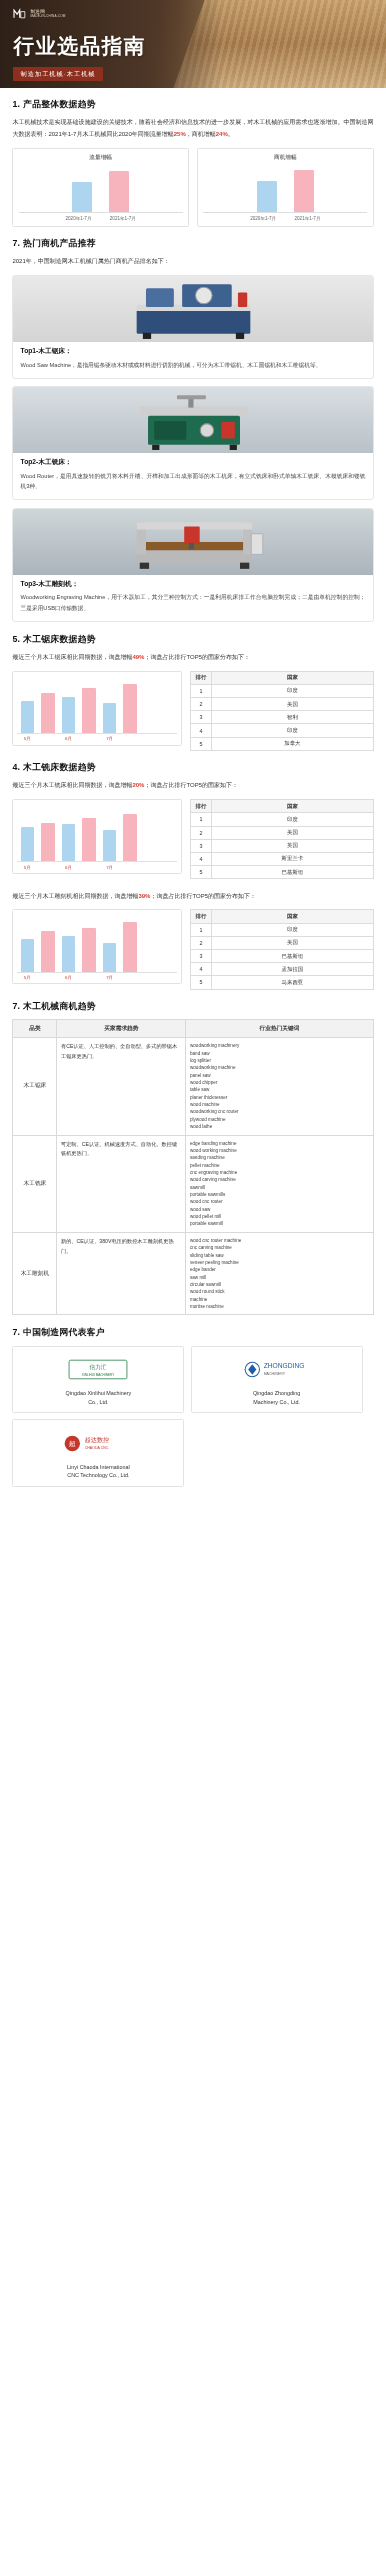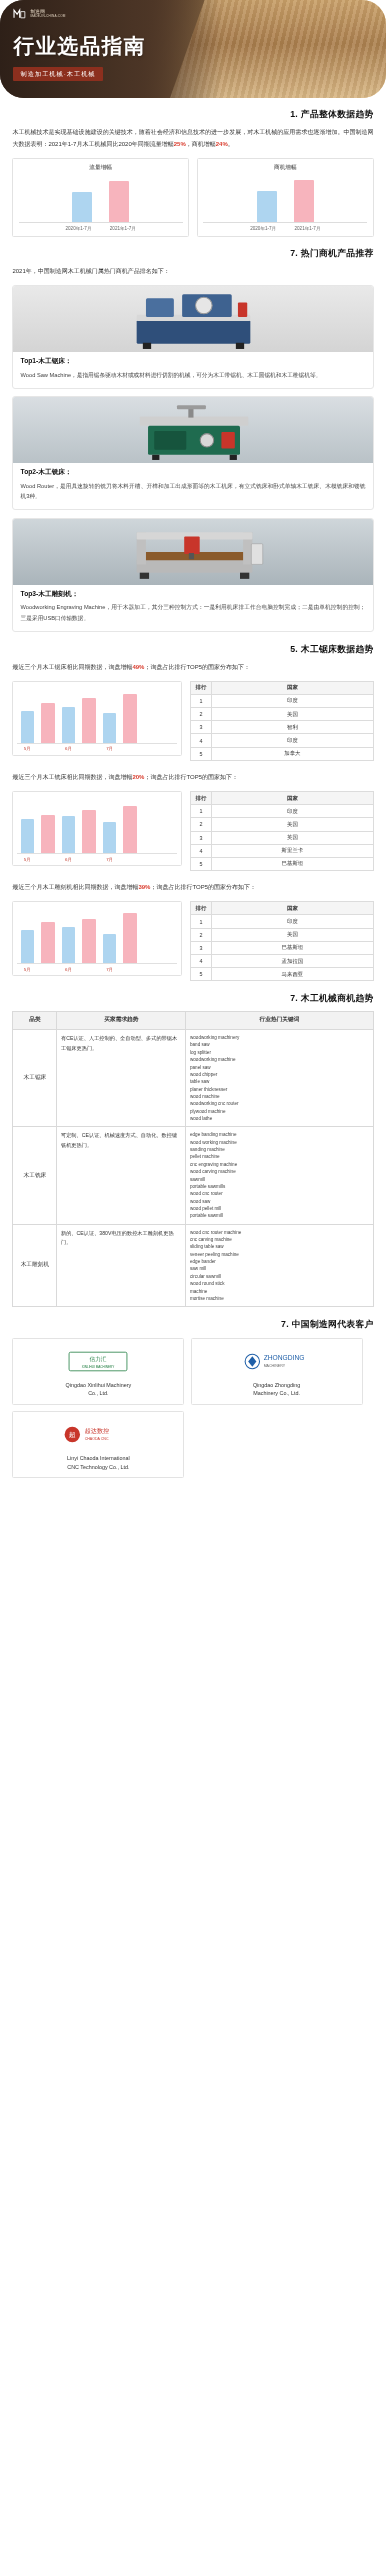--- a/index.html
+++ b/index.html
@@ -9,24 +9,23 @@
     background:#ffffff;
     font-family:"Liberation Sans", sans-serif;
     color:#222;
   }
   .page { width:386px; position:relative; }
 
   
   .hero {
     position:relative;
     width:386px;
-    height:98px;
+    height:88px;
     background:linear-gradient(100deg,#3a2a20 0%,#5a3f2c 38%,#8a6b44 55%,#c79a5d 72%,#e8c88d 100%);
     overflow:hidden;
-    border-radius:24px;
   }
   .hero .planks {
     position:absolute; right:0; top:0; width:216px; height:98px;
     background:
       repeating-linear-gradient(103deg, rgba(255,255,255,0.10) 0 3.1px, rgba(0,0,0,0.05) 3.1px 6.7px),
       linear-gradient(180deg,#c9a06a 0%,#a87c4c 45%,#d9b887 100%);
     opacity:.93;
     clip-path:polygon(16% 0,100% 0,100% 100%,0 100%);
   }
   .hero .dark-left {
@@ -58,21 +57,20 @@
     letter-spacing:1px;
     padding:2.6px 7.2px;
     border-radius:1px;
   }
 
   
   .section { padding:11.3px 12.4px 0 12.4px; }
   .sec-title {
     font-size:8.8px; font-weight:bold; color:#111; letter-spacing:0.3px;
     margin-bottom:6.2px;
-    text-align:right;
   }
   .para {
     font-size:6px; line-height:1.95; color:#333; text-align:justify;
   }
   .hl { color:#d93a2b; font-weight:bold; }
 
   
   .charts-row { display:flex; gap:8.2px; margin-top:7.2px; }
   .chart-card {
     flex:1; border:0.5px solid #e2e2e2; border-radius:1.5px; padding:5.2px 5.2px 4.1px 5.2px;
@@ -322,20 +320,21 @@
         <tr>
               <td class="rk">5</td>
               <td>加拿大</td>
             </tr>
       </tbody>
         </table>
     </div>
   </div>
 
   <div class="section">
+    <div class="sec-title">4. 木工铣床数据趋势</div>
     <div class="para">
       最近三个月木工铣床相比同期数据，询盘增幅<span class="hl">20%</span>；询盘占比排行TOP5的国家如下：
     </div>
     <div class="data-row">
       <div class="minichart">
         <div class="mini-plot">
           <div class="bar blue" style="height:34px"></div>
           <div class="bar pink" style="height:38px"></div>
           <div class="bar blue" style="height:37px"></div>
           <div class="bar pink" style="height:43px"></div>

